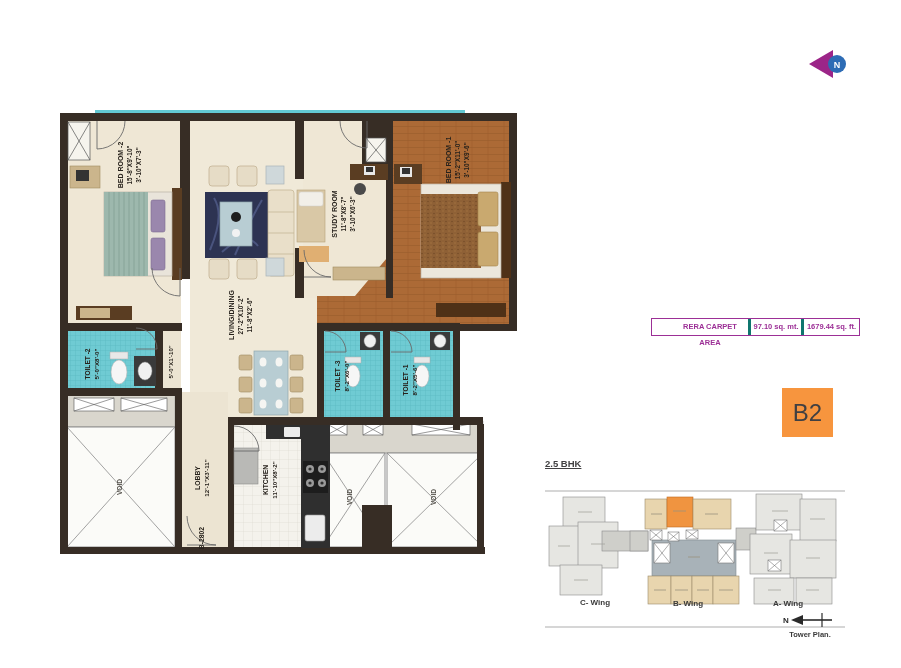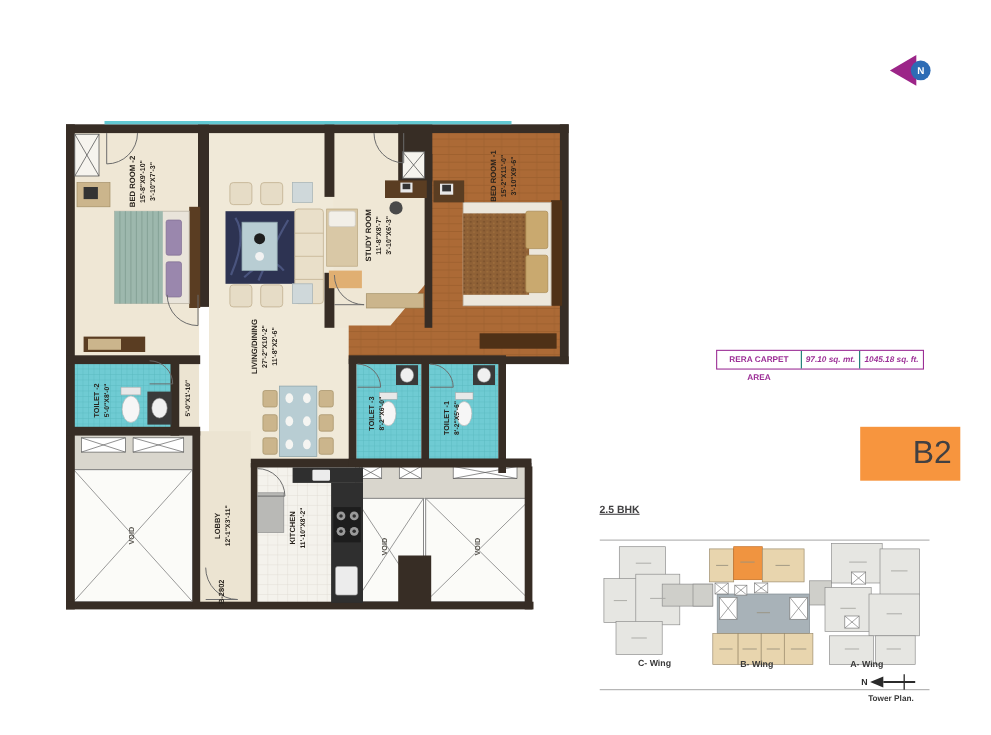--- a/index.html
+++ b/index.html
@@ -1,47 +1,47 @@
 <!DOCTYPE html>
 <html><head>
 <meta charset="utf-8">
 <style>
   html,body{margin:0;padding:0;background:#fff;}
   #page{position:relative;width:901px;height:668px;background:#ffffff;overflow:hidden;
         font-family:"Liberation Sans",sans-serif;}
   .abs{position:absolute;}
   
   #rera{left:651px;top:318px;display:flex;border:1px solid #9c2f96;color:#9c2f96;
-        font-size:7.5px;font-weight:bold;text-align:center;background:#fff;}
+        font-size:7.5px;font-weight:bold;text-align:center;background:#fff;padding-left:20px;}
   #rera .cell{height:16px;line-height:16px;padding:0 2px;box-sizing:border-box;}
-  #rera .cell+.cell{border-left:1px solid #0f766e;font-style:italic;}
+  #rera .cell+.cell{border-left:3px solid #0f766e;}
   #rera .c1{width:76px;} #rera .c2{width:53px;} #rera .c3{width:58px;}
   
   #badge{left:782px;top:388px;width:51px;height:49px;background:#f7953e;display:flex;
-         align-items:center;justify-content:center;font-size:29px;color:#414042;padding-left:40px;}
+         align-items:center;justify-content:center;font-size:24px;color:#414042;}
   
   #unitType{left:545px;top:458px;font-size:9.5px;font-weight:bold;color:#414042;text-decoration:underline;}
   svg text{font-family:"Liberation Sans",sans-serif;}
   .rl{font-weight:bold;fill:#27221c;}
 </style>
 </head>
 <body>
 
 <div id="page">
 
   <svg class="abs" style="left:800px;top:44px" width="56" height="40" viewBox="800 44 56 40">
     <polygon points="809,64 833,50 833,78" fill="#9c2588"></polygon>
     <circle cx="837" cy="64" r="9" fill="#2d6cb5"></circle>
     <text x="837" y="67.5" text-anchor="middle" font-size="9" font-weight="bold" fill="#ffffff">N</text>
   </svg>
 
   <div id="rera" class="abs">
     <div class="cell c1">RERA CARPET AREA</div>
     <div class="cell c2">97.10 sq. mt.</div>
-    <div class="cell c3">1045.18 sq. ft.</div>
+    <div class="cell c3">1679.44 sq. ft.</div>
   </div>
 
   <div id="badge" class="abs">
     <span>B2</span>
   </div>
 
   <div id="unitType" class="abs">2.5 BHK</div>
 
   <svg class="abs" style="left:55px;top:106px" width="470" height="462" viewBox="55 106 470 462">
     <defs>

